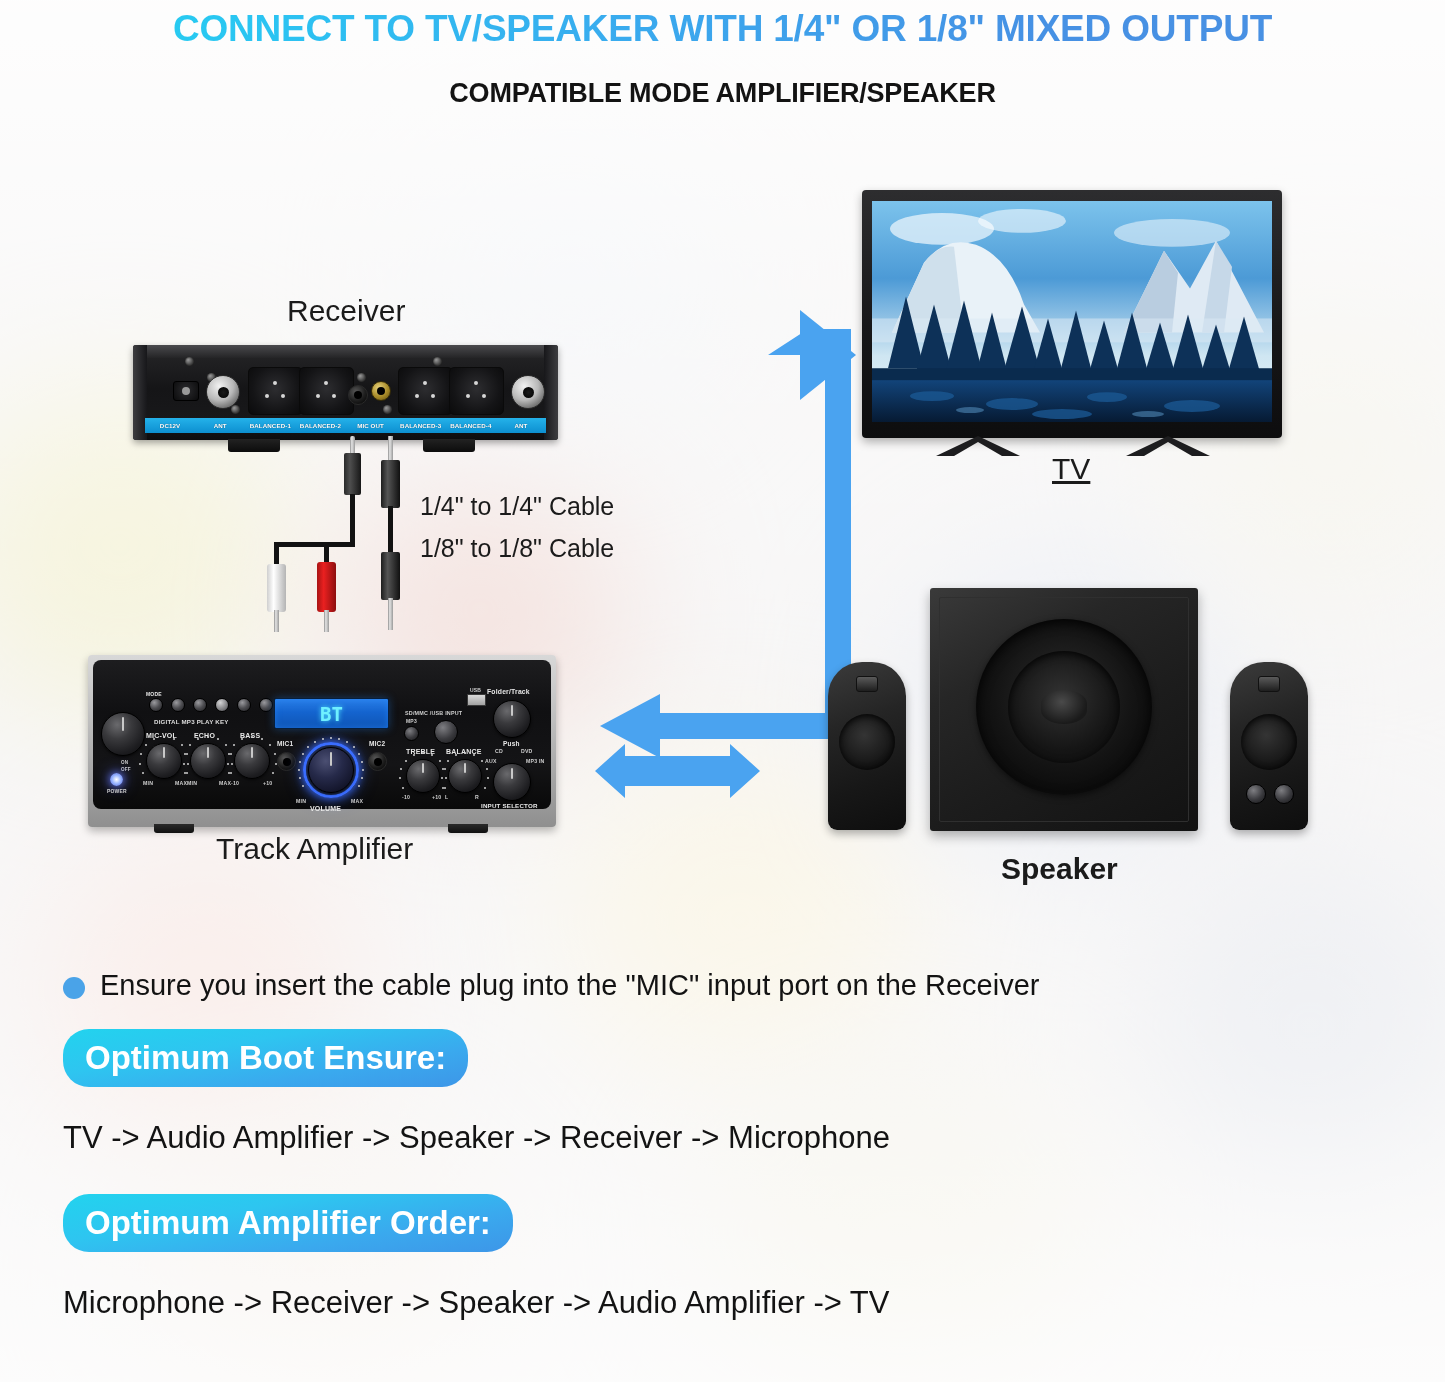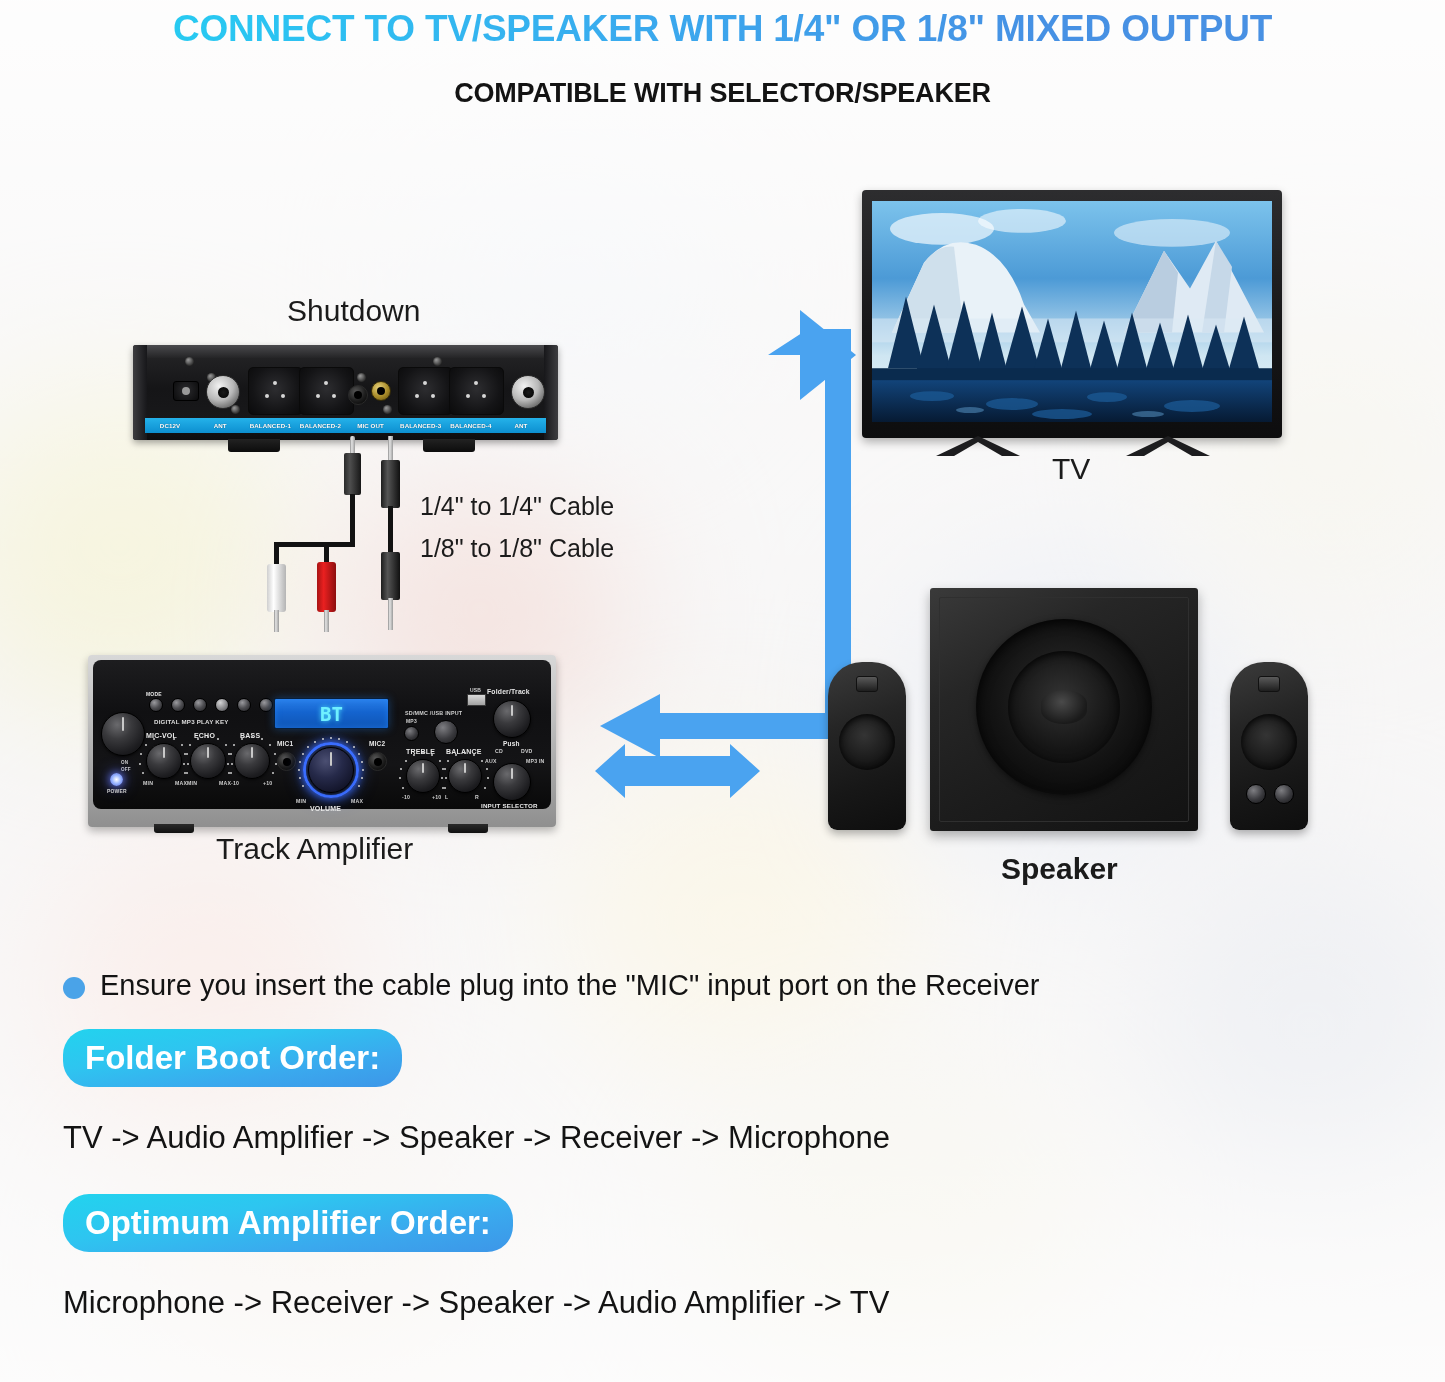--- a/index.html
+++ b/index.html
@@ -187,23 +187,23 @@
   <div class="b" style="left:1180px; top:300px;  width:300px; height:300px; background:#e9e6d6;"></div>
   <div class="b" style="left:700px;  top:1080px; width:400px; height:300px; background:#e8e4d0;"></div>
   <div class="b" style="left:130px;  top:1130px; width:360px; height:280px; background:#eadfd4;"></div>
   <div class="b" style="left:420px;  top:150px;  width:300px; height:260px; background:#e4e8ee;"></div>
   <div class="veil"></div>
 </div>
 
 <div class="page">
 
   <div class="h1">CONNECT TO TV/SPEAKER WITH 1/4" OR 1/8" MIXED OUTPUT</div>
-  <div class="h2">COMPATIBLE WITH SELECTOR/SPEAKER</div>
-
-  <div class="cap" style="left:287px; top:294px;">Shutdown</div>
+  <div class="h2">COMPATIBLE MODE AMPLIFIER/SPEAKER</div>
+
+  <div class="cap" style="left:287px; top:294px;">Receiver</div>
 
   <div id="receiver">
     <div class="rx-body"></div>
     <div class="rx-top"></div>
     <div class="rx-side l"></div>
     <div class="rx-side r"></div>
 
     <div class="screw" style="left:52px;  top:12px;"></div>
     <div class="screw" style="left:300px; top:12px;"></div>
     <div class="screw" style="left:74px;  top:28px;"></div>
@@ -366,21 +366,21 @@
       <svg width="108" height="22" viewBox="0 0 108 22">
           <path d="M54 0 L12 20 L30 20 L54 6 L78 20 L96 20 Z" fill="#1d1d1f"></path>
         </svg>
     </div>
     <div class="tv-stand" style="left:252px;">
       <svg width="108" height="22" viewBox="0 0 108 22">
           <path d="M54 0 L12 20 L30 20 L54 6 L78 20 L96 20 Z" fill="#1d1d1f"></path>
         </svg>
     </div>
   </div>
-  <div class="cap" style="left:1052px; top:452px;">TV</div>
+  <div class="cap" style="left:1052px; top:452px;text-decoration:underline;">TV</div>
 
   <div id="spk">
     <div class="sub">
       <div class="sub-inner"></div>
       <div class="woofer"></div>
     </div>
     <div class="sat" style="left:22px;">
       <div class="tw"></div>
       <div class="drv" style="top:52px;"></div>
     </div>
@@ -547,21 +547,21 @@
       </div>
     <div class="amp-foot" style="left:66px;"></div>
     <div class="amp-foot" style="left:360px;"></div>
   </div>
   <div class="cap" style="left:216px; top:832px;">Track Amplifier</div>
 
   <div class="bullet-dot" style="left:63px; top:977px;"></div>
   <div class="bullet-txt" style="left:100px; top:969px;">Ensure you insert the cable plug into the "MIC" input port on the Receiver</div>
 
   <div class="pill" style="left:63px; top:1029px; height:58px;">
-    <span>Folder Boot Order:</span>
+    <span>Optimum Boot Ensure:</span>
   </div>
   <div class="chain" style="left:63px; top:1120px;text-align:right;">TV -&gt; Audio Amplifier -&gt; Speaker -&gt; Receiver -&gt; Microphone</div>
 
   <div class="pill" style="left:63px; top:1194px; height:58px;">
     <span>Optimum Amplifier Order:</span>
   </div>
   <div class="chain" style="left:63px; top:1285px;">Microphone -&gt; Receiver -&gt; Speaker -&gt; Audio Amplifier -&gt; TV</div>
 
 </div>
 

